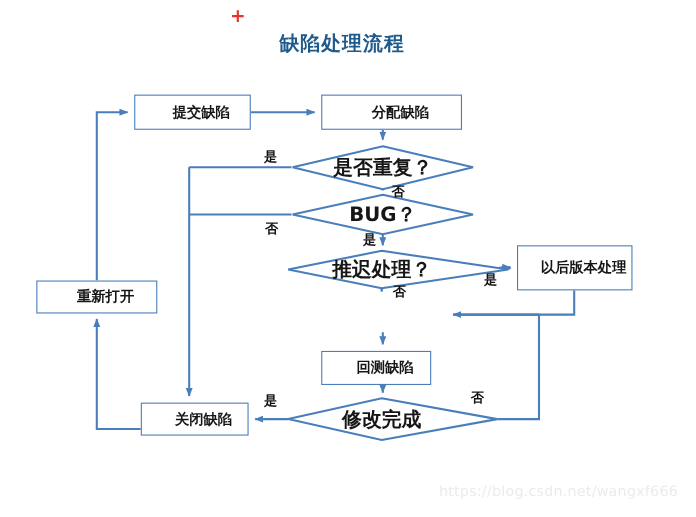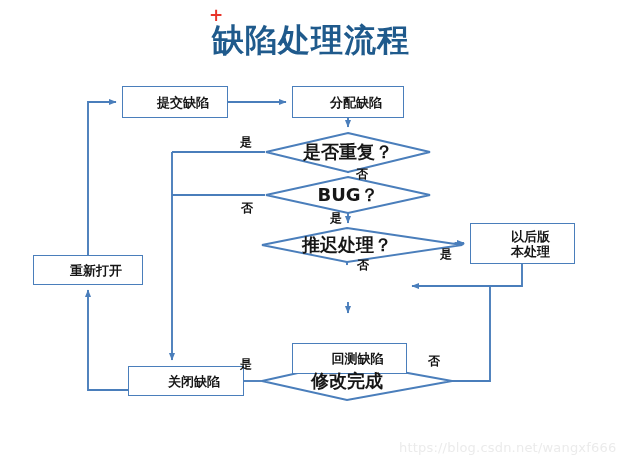--- a/index.html
+++ b/index.html
@@ -14,21 +14,21 @@
   .layer{position:absolute;left:0;top:0;width:633px;height:470px;}
   svg.layer{pointer-events:none;}
 
   
   #title-block{
     position:absolute;left:196px;top:20px;width:230px;height:40px;
     text-align:center;
   }
   #title-text{
     font-family:"DejaVu Sans","Liberation Sans",sans-serif;
-    font-size:32px;font-weight:bold;color:#1f5a8c;
+    font-size:18px;font-weight:bold;color:#1f5a8c;
     letter-spacing:1px;line-height:40px;white-space:nowrap;
   }
   #title-plus{
     position:absolute;left:209px;top:8px;
     font-size:17px;font-weight:bold;color:#e8342a;
     line-height:14px;
   }
 
   
   .node{
@@ -129,35 +129,35 @@
 
   <div id="title-block">
     <span id="title-text">缺陷处理流程</span>
   </div>
   <div id="title-plus">+</div>
 
   <div class="node box" style="left:122px;top:86px;width:106px;height:32px;">
     <span>提交缺陷</span>
   </div>
 
-  <div class="node box" style="left:292px;top:86px;width:112px;height:32px;">
+  <div class="node box" style="left:292px;top:86px;width:128px;height:32px;">
     <span>分配缺陷</span>
   </div>
 
-  <div class="node box" style="left:470px;top:223px;width:105px;height:41px;flex-direction:column;">
+  <div class="node box" style="left:470px;top:223px;width:105px;height:41px;flex-direction:row;">
     <span>以后版</span>
     <span>本处理</span>
   </div>
 
 
-  <div class="node box" style="left:292px;top:319px;width:115px;height:31px;margin-top:24px;">
+  <div class="node box" style="left:292px;top:319px;width:100px;height:31px;">
     <span>回测缺陷</span>
   </div>
 
-  <div class="node box" style="left:128px;top:366px;width:116px;height:30px;">
+  <div class="node box" style="left:128px;top:366px;width:98px;height:30px;">
     <span>关闭缺陷</span>
   </div>
 
   <div class="node box" style="left:33px;top:255px;width:110px;height:30px;text-align:center;">
     <span>重新打开</span>
   </div>
 
   <div class="diamond-label" style="left:288px;top:142px;width:120px;height:20px;">
     <span>是否重复？</span>
   </div>

